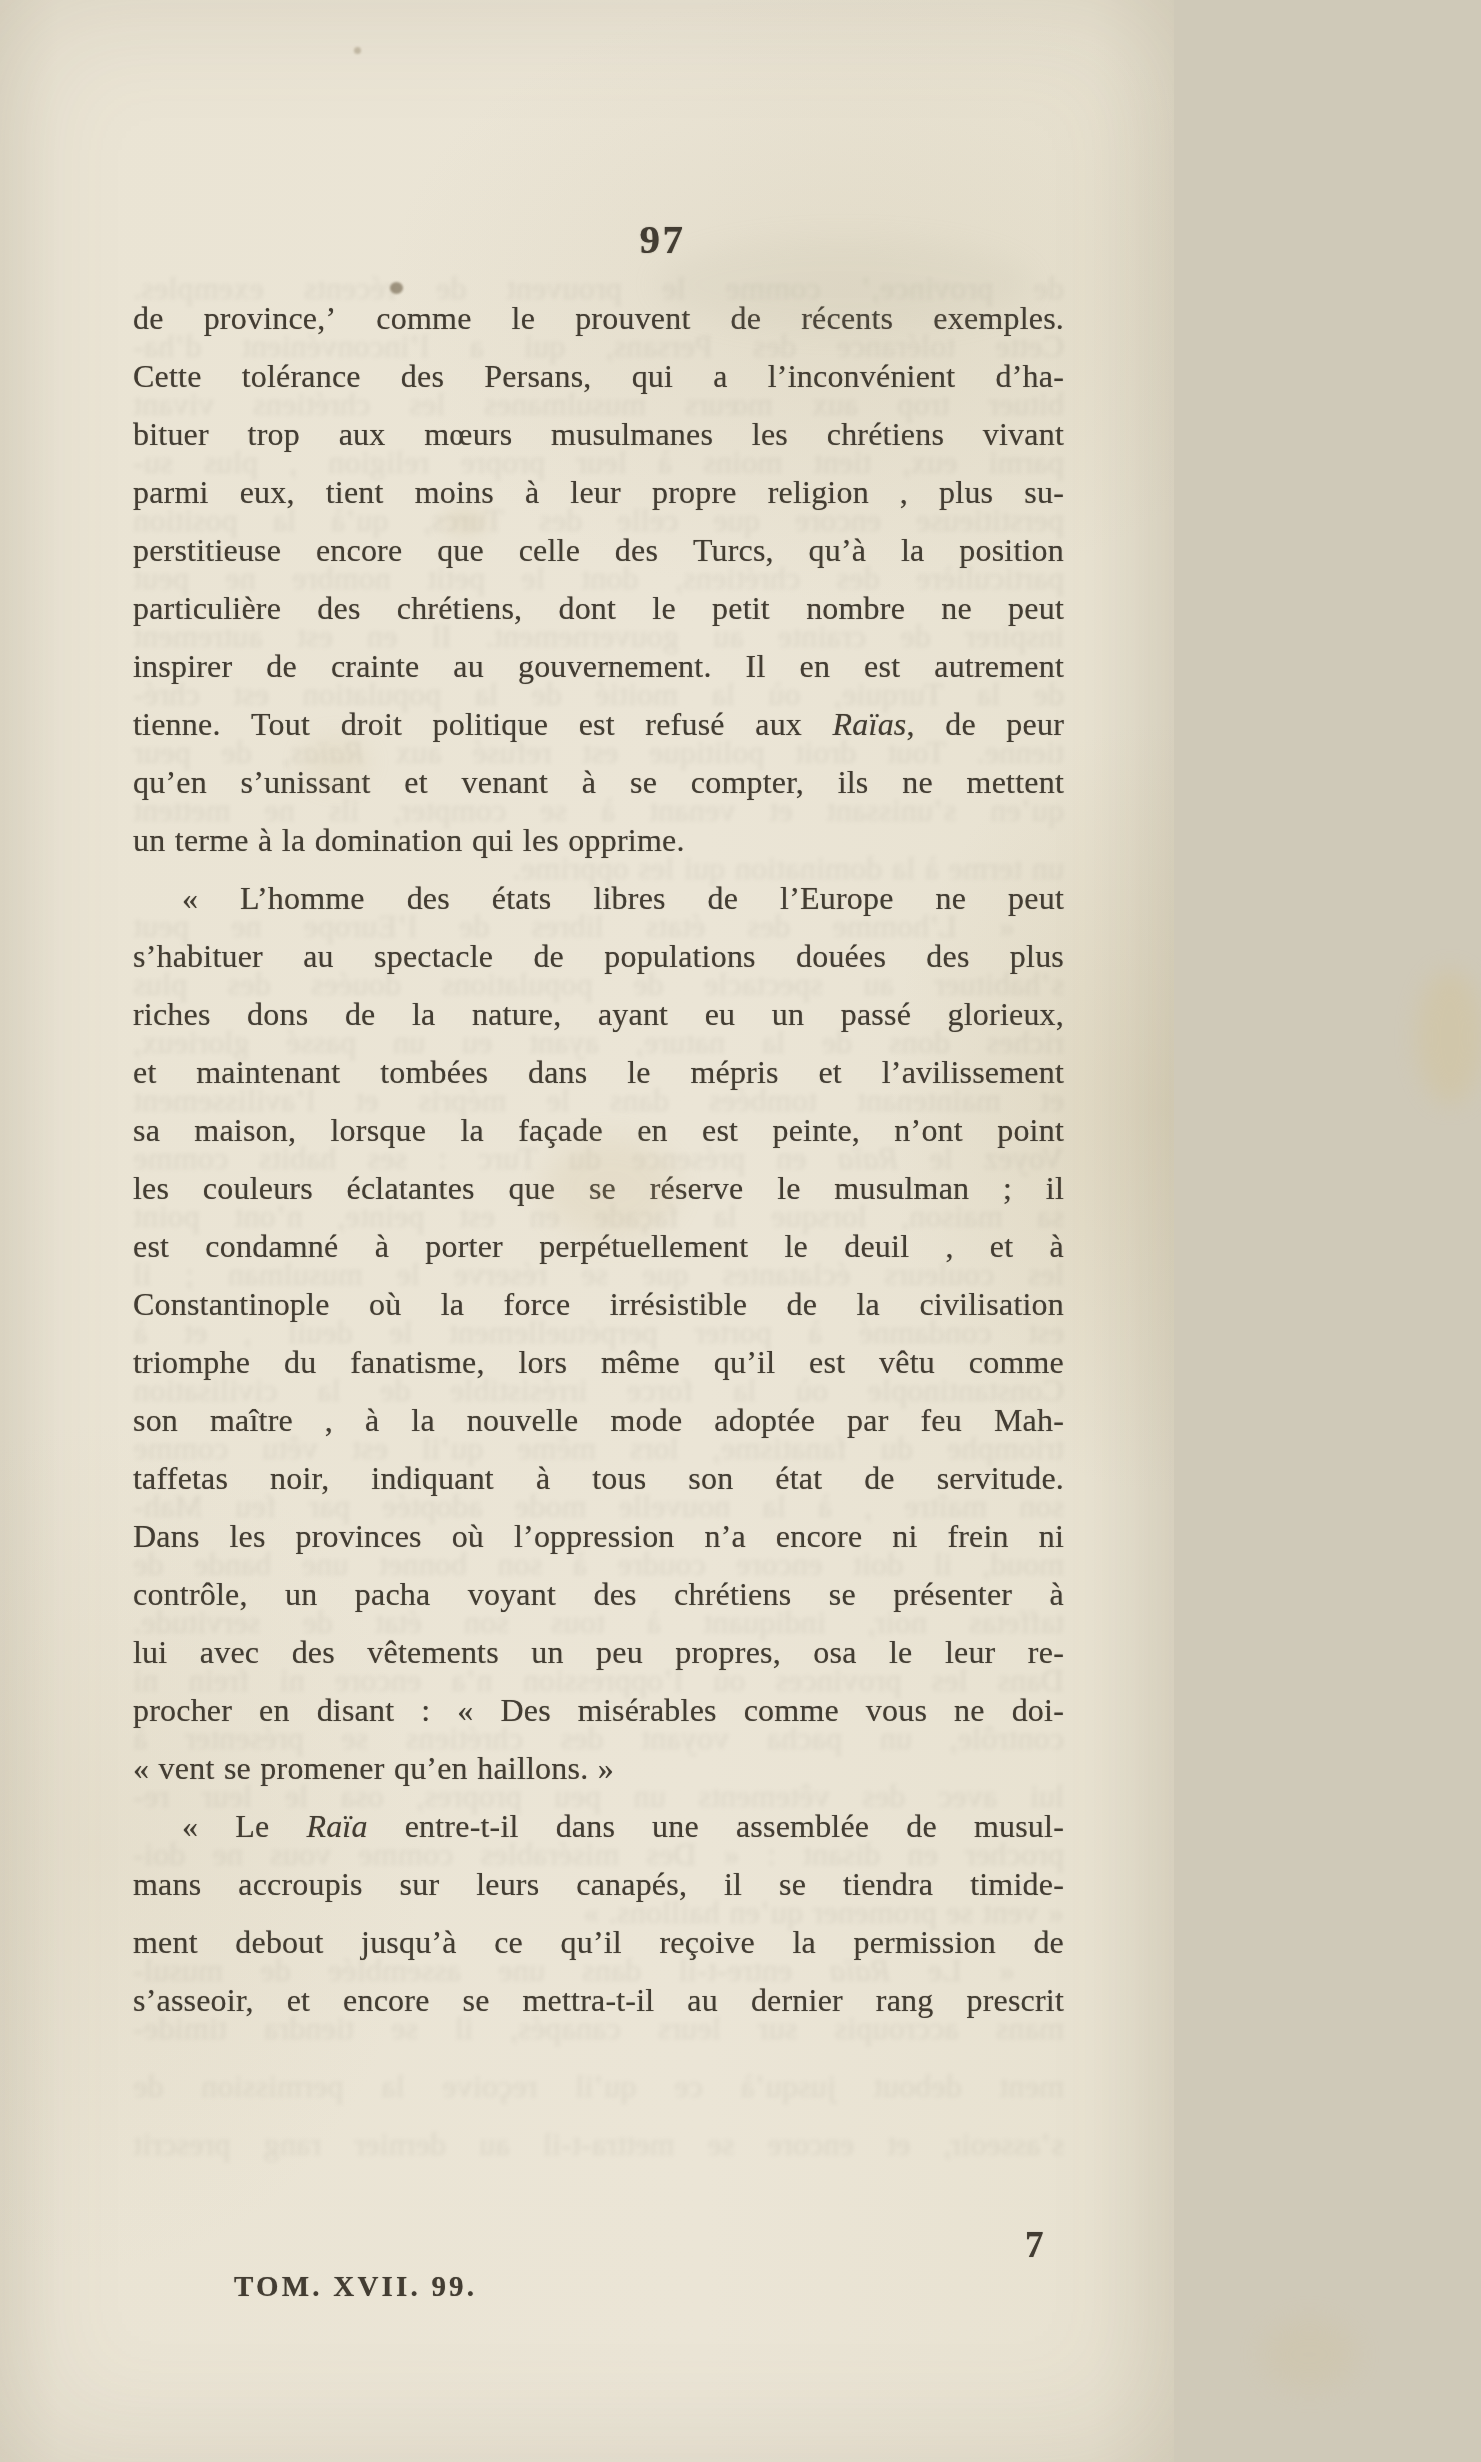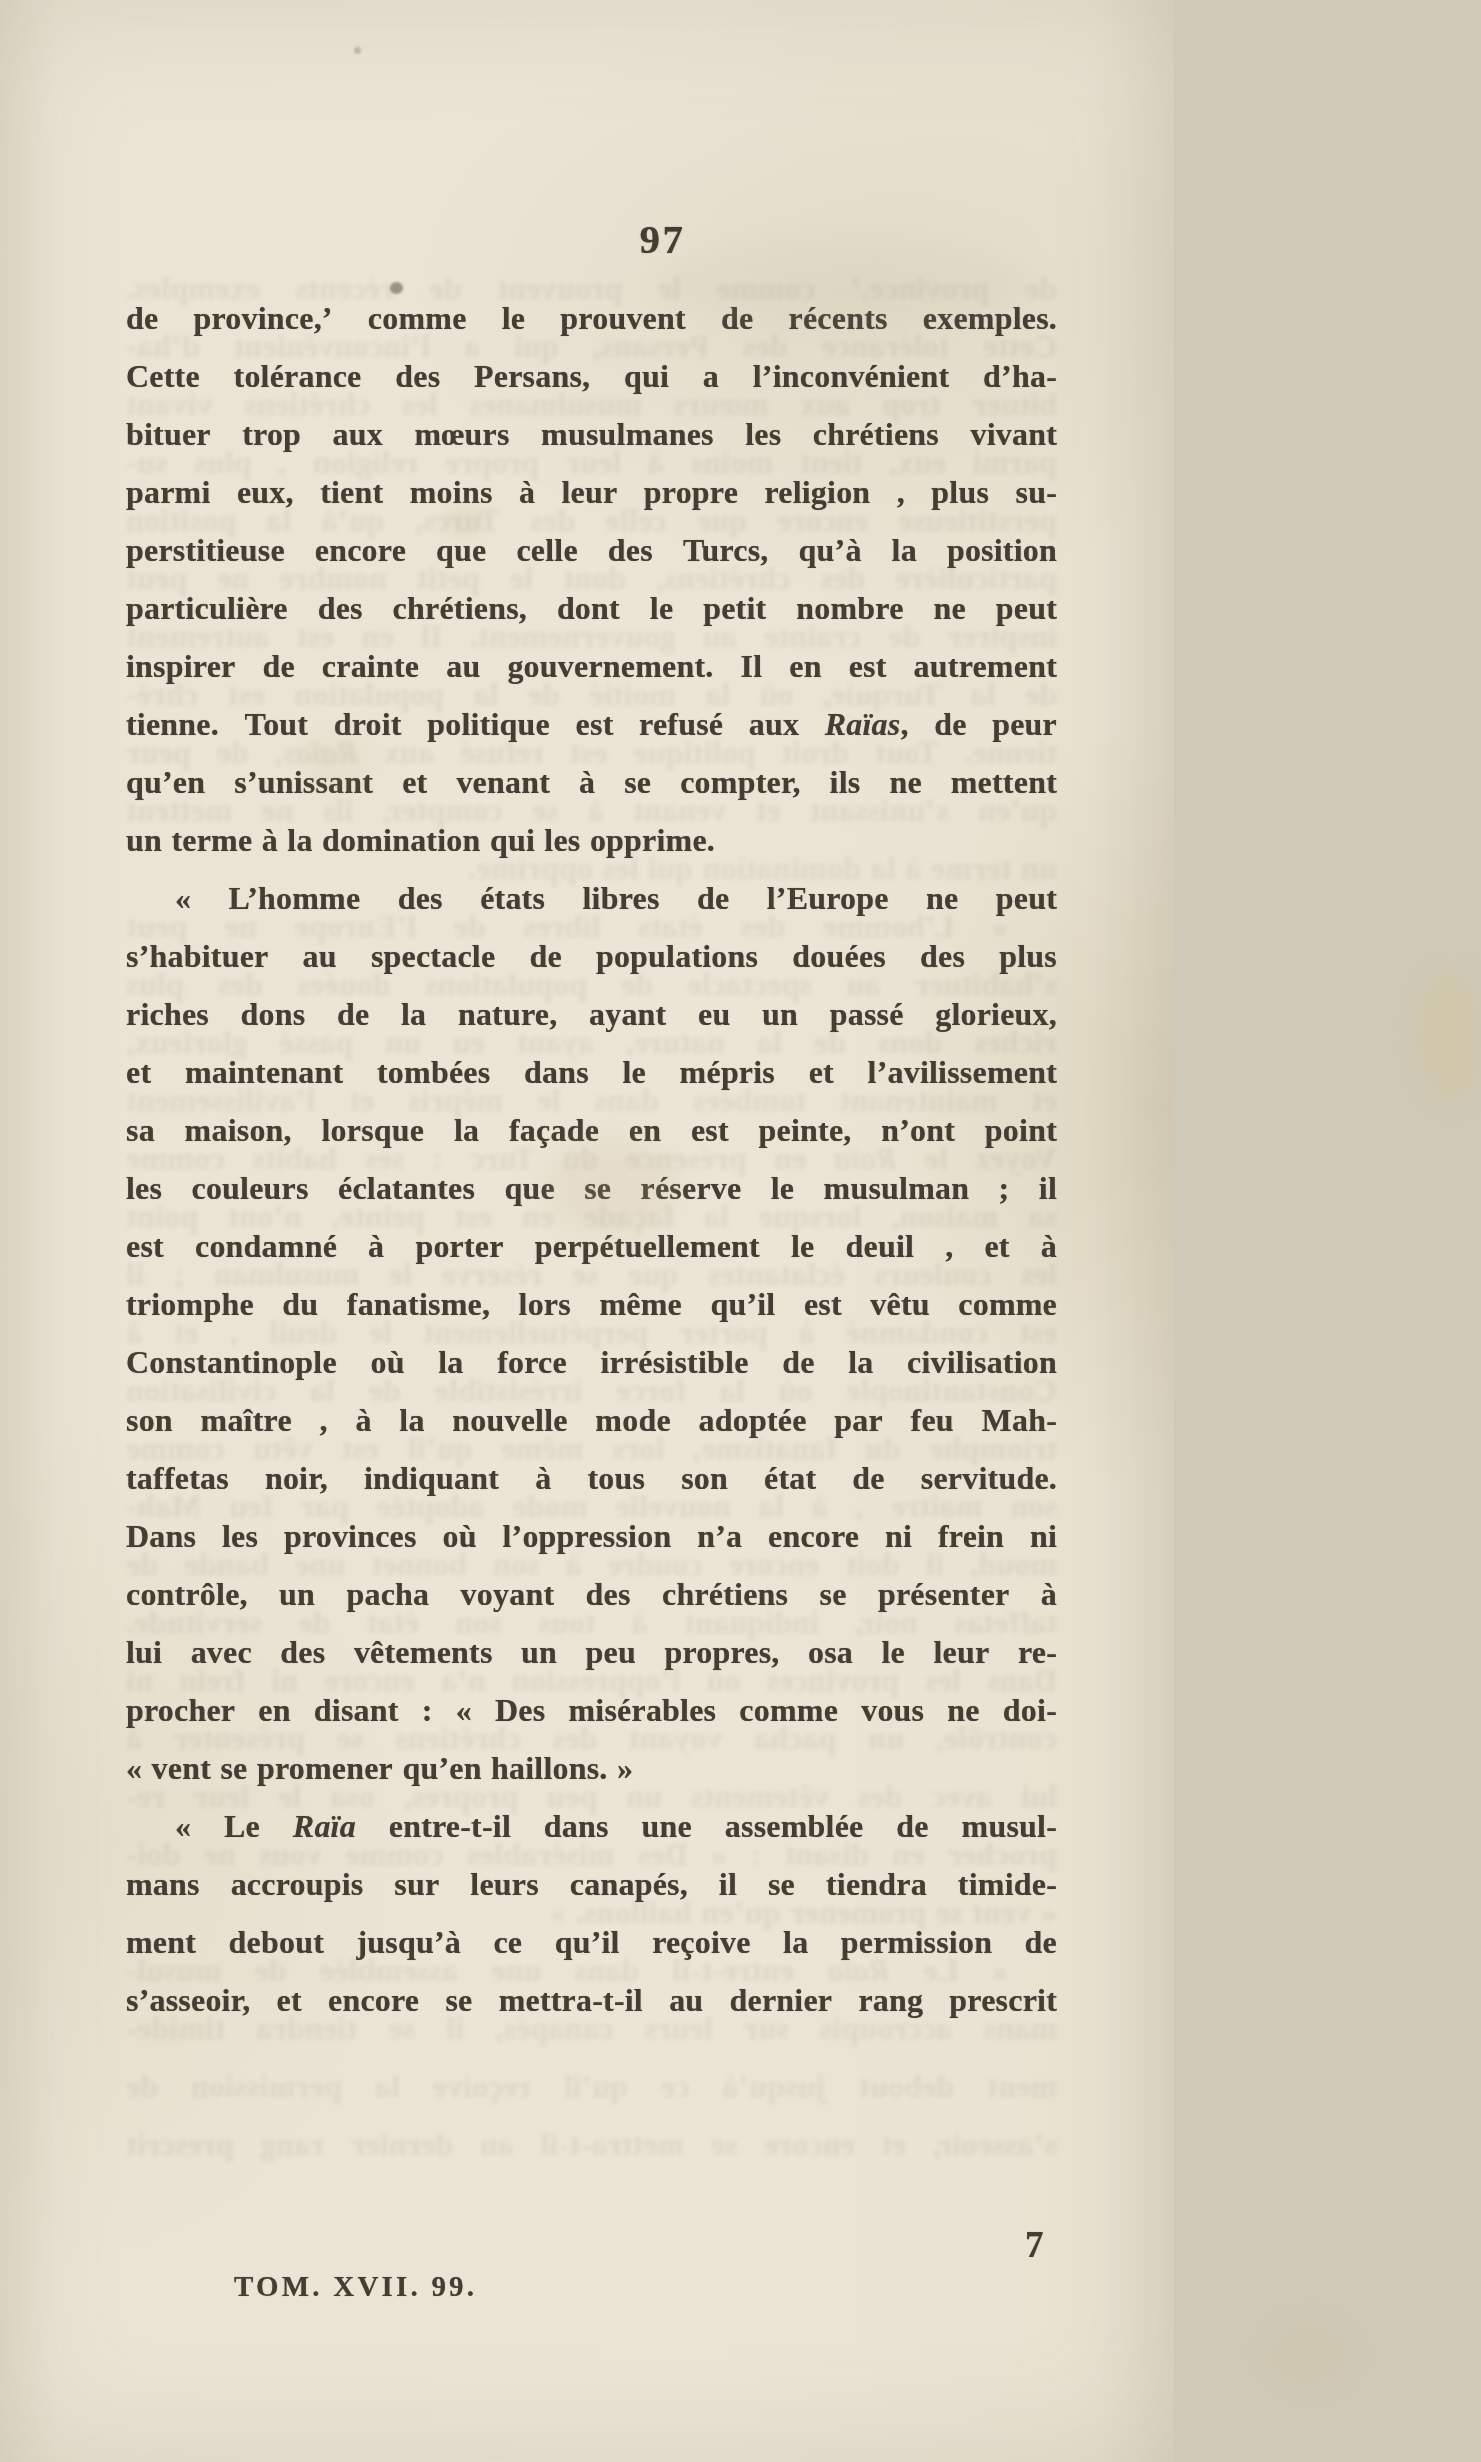--- a/index.html
+++ b/index.html
@@ -25,21 +25,21 @@
     box-shadow:inset 0 0 126px rgba(118,108,82,.16);
     color:var(--ink);
   }
   .folio{
     position:absolute;top:215px;left:0;width:1325px;
     text-align:center;
     font-size:41px;font-weight:700;letter-spacing:2.4px;
     text-shadow:0 0 1.2px rgba(60,52,40,.6);
   }
   .text-block{
-    position:absolute;left:126px;top:289px;width:931px;font-weight:bold;
+    position:absolute;left:133px;top:289px;width:931px;
   }
   .line{
     height:58px;line-height:58px;
     font-size:32px;letter-spacing:0.2px;word-spacing:1.2px;
     text-align:justify;text-align-last:justify;
     white-space:normal;
     text-shadow:0 0 0.9px rgba(62,55,42,.55);
   }
   .line.nojust{text-align:right;text-align-last:left;}
   .line.indent{padding-left:49px;}
@@ -129,22 +129,22 @@
       <div class="line"><span>tienne.&nbsp;Tout&nbsp;droit&nbsp;politique&nbsp;est&nbsp;refusé&nbsp;aux&nbsp;</span><span class="it">Raïas</span><span>,&nbsp;de&nbsp;peur</span></div>
       <div class="line"><span>qu’en&nbsp;s’unissant&nbsp;et&nbsp;venant&nbsp;à&nbsp;se&nbsp;compter,&nbsp;ils&nbsp;ne&nbsp;mettent</span></div>
       <div class="line nojust"><span>un&nbsp;terme&nbsp;à&nbsp;la&nbsp;domination&nbsp;qui&nbsp;les&nbsp;opprime.</span></div>
       <div class="line indent"><span>«&nbsp;L’homme&nbsp;des&nbsp;états&nbsp;libres&nbsp;de&nbsp;l’Europe&nbsp;ne&nbsp;peut</span></div>
       <div class="line"><span>s’habituer&nbsp;au&nbsp;spectacle&nbsp;de&nbsp;populations&nbsp;douées&nbsp;des&nbsp;plus</span></div>
       <div class="line"><span>riches&nbsp;dons&nbsp;de&nbsp;la&nbsp;nature,&nbsp;ayant&nbsp;eu&nbsp;un&nbsp;passé&nbsp;glorieux,</span></div>
       <div class="line"><span>et&nbsp;maintenant&nbsp;tombées&nbsp;dans&nbsp;le&nbsp;mépris&nbsp;et&nbsp;l’avilissement</span></div>
       <div class="line"><span>sa&nbsp;maison,&nbsp;lorsque&nbsp;la&nbsp;façade&nbsp;en&nbsp;est&nbsp;peinte,&nbsp;n’ont&nbsp;point</span></div>
       <div class="line"><span>les&nbsp;couleurs&nbsp;éclatantes&nbsp;que&nbsp;se&nbsp;réserve&nbsp;le&nbsp;musulman&nbsp;;&nbsp;il</span></div>
       <div class="line"><span>est&nbsp;condamné&nbsp;à&nbsp;porter&nbsp;perpétuellement&nbsp;le&nbsp;deuil&nbsp;,&nbsp;et&nbsp;à</span></div>
+      <div class="line"><span>Constantinople&nbsp;où&nbsp;la&nbsp;force&nbsp;irrésistible&nbsp;de&nbsp;la&nbsp;civilisation</span></div>
       <div class="line"><span>triomphe&nbsp;du&nbsp;fanatisme,&nbsp;lors&nbsp;même&nbsp;qu’il&nbsp;est&nbsp;vêtu&nbsp;comme</span></div>
-      <div class="line"><span>Constantinople&nbsp;où&nbsp;la&nbsp;force&nbsp;irrésistible&nbsp;de&nbsp;la&nbsp;civilisation</span></div>
       <div class="line"><span>son&nbsp;maître&nbsp;,&nbsp;à&nbsp;la&nbsp;nouvelle&nbsp;mode&nbsp;adoptée&nbsp;par&nbsp;feu&nbsp;Mah-</span></div>
       <div class="line"><span>taffetas&nbsp;noir,&nbsp;indiquant&nbsp;à&nbsp;tous&nbsp;son&nbsp;état&nbsp;de&nbsp;servitude.</span></div>
       <div class="line"><span>Dans&nbsp;les&nbsp;provinces&nbsp;où&nbsp;l’oppression&nbsp;n’a&nbsp;encore&nbsp;ni&nbsp;frein&nbsp;ni</span></div>
       <div class="line"><span>contrôle,&nbsp;un&nbsp;pacha&nbsp;voyant&nbsp;des&nbsp;chrétiens&nbsp;se&nbsp;présenter&nbsp;à</span></div>
       <div class="line"><span>lui&nbsp;avec&nbsp;des&nbsp;vêtements&nbsp;un&nbsp;peu&nbsp;propres,&nbsp;osa&nbsp;le&nbsp;leur&nbsp;re-</span></div>
       <div class="line"><span>procher&nbsp;en&nbsp;disant&nbsp;:&nbsp;«&nbsp;Des&nbsp;misérables&nbsp;comme&nbsp;vous&nbsp;ne&nbsp;doi-</span></div>
       <div class="line nojust"><span>«&nbsp;vent&nbsp;se&nbsp;promener&nbsp;qu’en&nbsp;haillons.&nbsp;»</span></div>
       <div class="line indent"><span>«&nbsp;Le&nbsp;</span><span class="it">Raïa</span><span>&nbsp;entre-t-il&nbsp;dans&nbsp;une&nbsp;assemblée&nbsp;de&nbsp;musul-</span></div>
       <div class="line"><span>mans&nbsp;accroupis&nbsp;sur&nbsp;leurs&nbsp;canapés,&nbsp;il&nbsp;se&nbsp;tiendra&nbsp;timide-</span></div>
       <div class="line"><span>ment&nbsp;debout&nbsp;jusqu’à&nbsp;ce&nbsp;qu’il&nbsp;reçoive&nbsp;la&nbsp;permission&nbsp;de</span></div>

